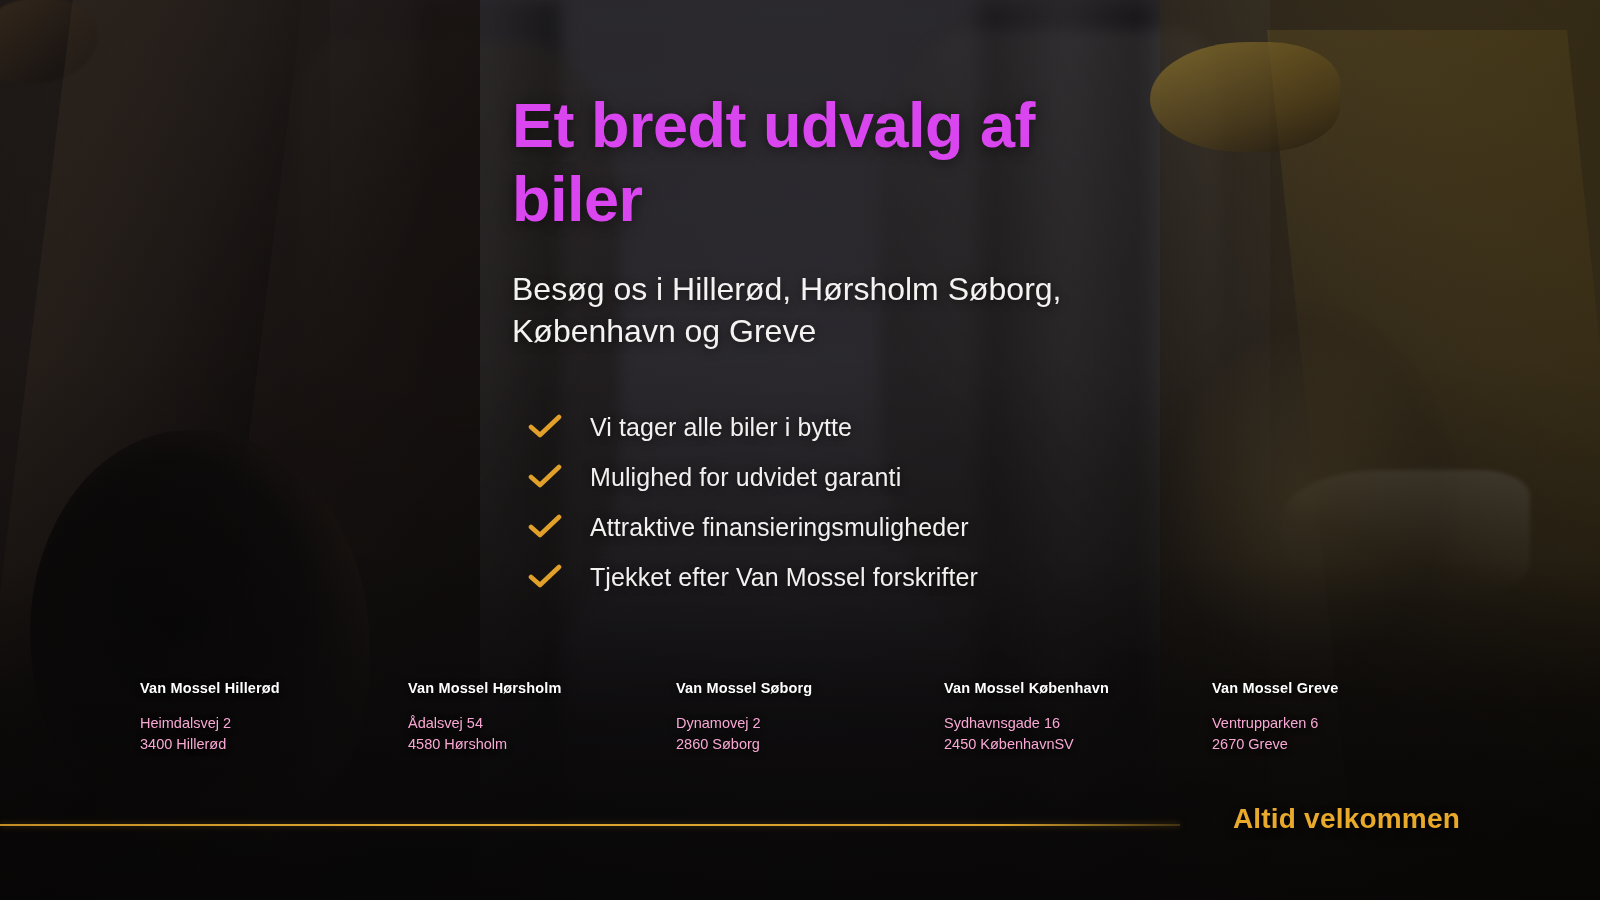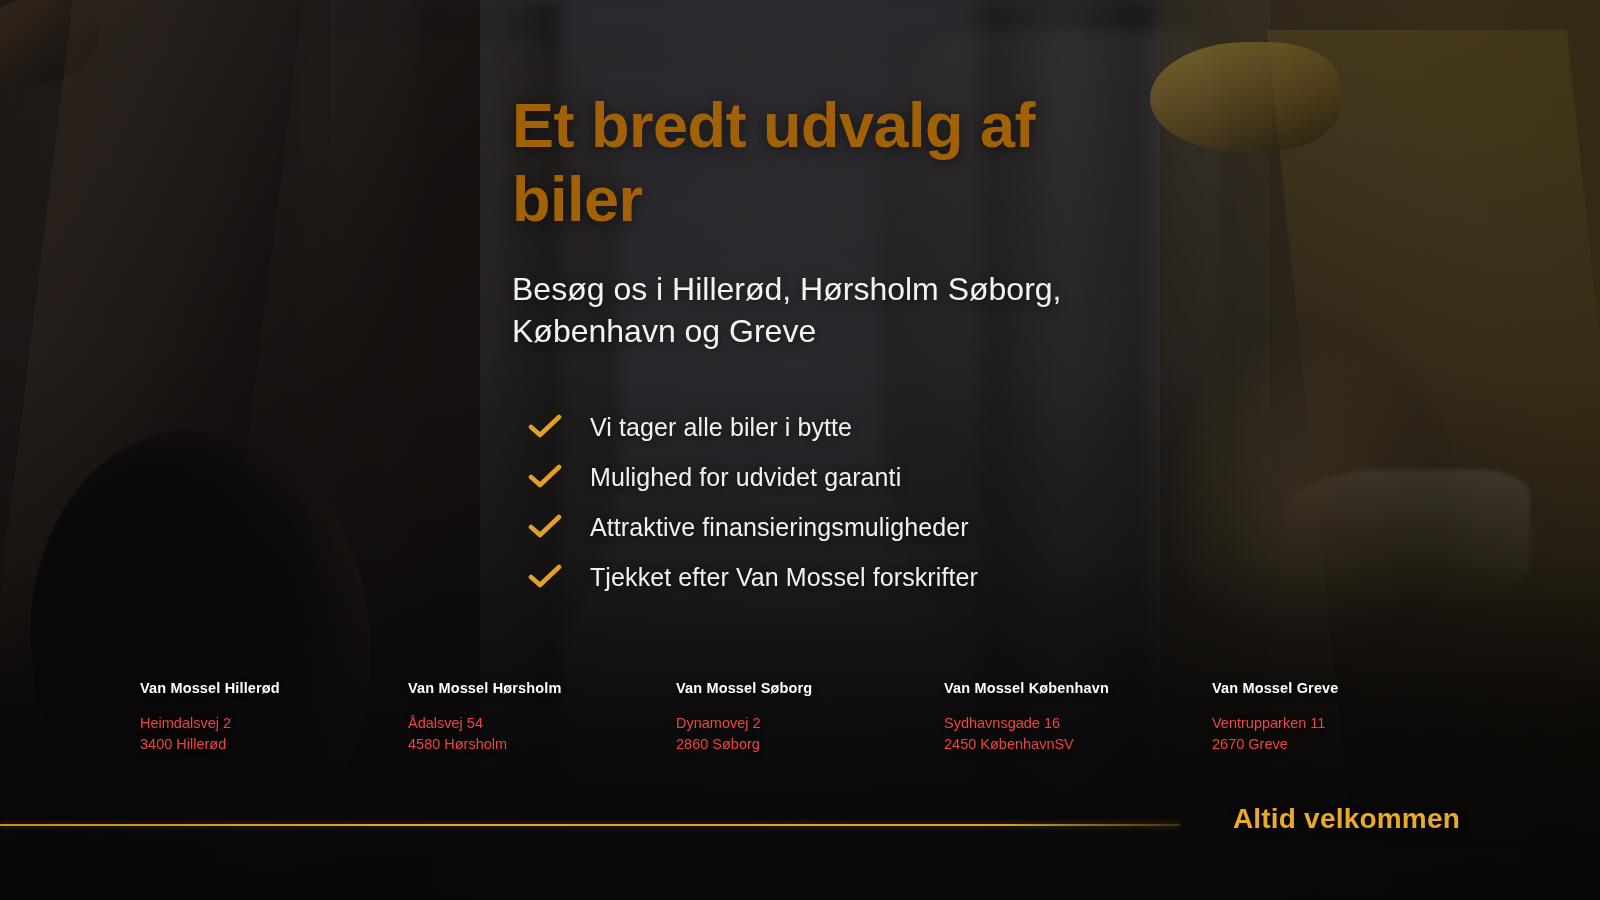--- a/index.html
+++ b/index.html
@@ -101,21 +101,21 @@
     background:
       linear-gradient(90deg, rgba(10,8,8,.55) 0%, rgba(18,16,18,.30) 22%, rgba(24,22,26,.26) 50%, rgba(18,15,14,.34) 78%, rgba(10,8,6,.55) 100%),
       linear-gradient(180deg, rgba(0,0,0,.18) 0%, rgba(0,0,0,.10) 40%, rgba(0,0,0,.55) 100%);
   }
 
   
   .content { position:absolute; inset:0; }
 
   .headline{
     position:absolute; left:512px; top:88px; width:640px;
-    color:#a16207;
+    color:#d946ef;
     font-size:63px;
     font-weight:bold;
     line-height:1.18;
     letter-spacing:-.5px;
     text-shadow:0 2px 14px rgba(0,0,0,.55);
   }
 
   .subhead{
     position:absolute; left:512px; top:268px; width:620px;
     color:#f4f3f2;
@@ -159,21 +159,21 @@
   .dealer-name{
     color:#ffffff;
     font-size:14.5px;
     font-weight:bold;
     letter-spacing:.15px;
     margin-bottom:17px;
     text-shadow:0 1px 6px rgba(0,0,0,.7);
     white-space:nowrap;
   }
   .dealer-street,.dealer-city{
-    color:#ef4444;
+    color:#f9a8d4;
     font-size:14.5px;
     font-weight:300;
     line-height:1.45;
     text-shadow:0 1px 6px rgba(0,0,0,.7);
     white-space:nowrap;
   }
 
   
   .footer-rule{
     position:absolute;
@@ -270,21 +270,21 @@
         <div class="dealer-street">Dynamovej 2</div>
         <div class="dealer-city">2860 Søborg</div>
       </div>
       <div class="dealer">
         <div class="dealer-name">Van Mossel København</div>
         <div class="dealer-street">Sydhavnsgade 16</div>
         <div class="dealer-city">2450 KøbenhavnSV</div>
       </div>
       <div class="dealer">
         <div class="dealer-name">Van Mossel Greve</div>
-        <div class="dealer-street">Ventrupparken 11</div>
+        <div class="dealer-street">Ventrupparken 6</div>
         <div class="dealer-city">2670 Greve</div>
       </div>
     </div>
 
     <div class="footer-rule"></div>
     <div class="footer-slogan">Altid velkommen</div>
 
   </div>
 </div>
 

